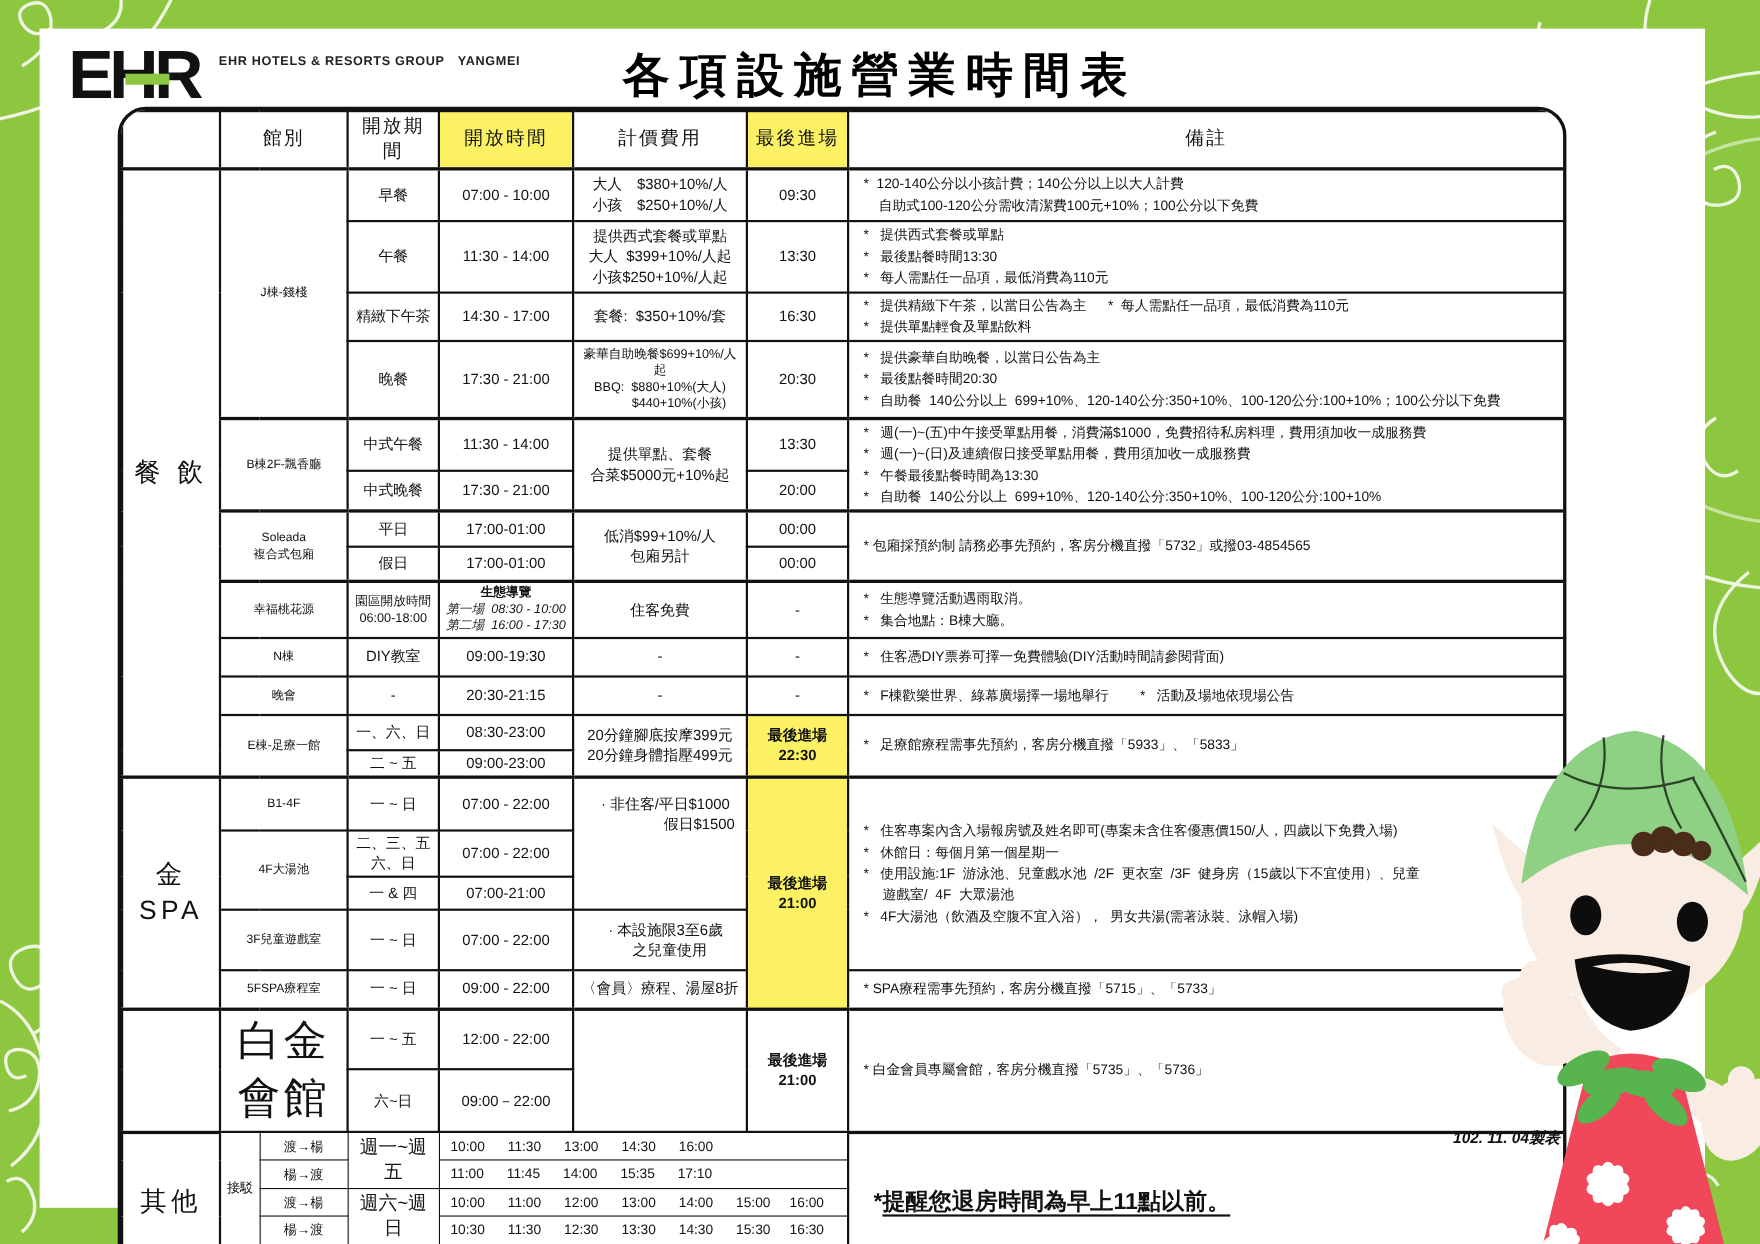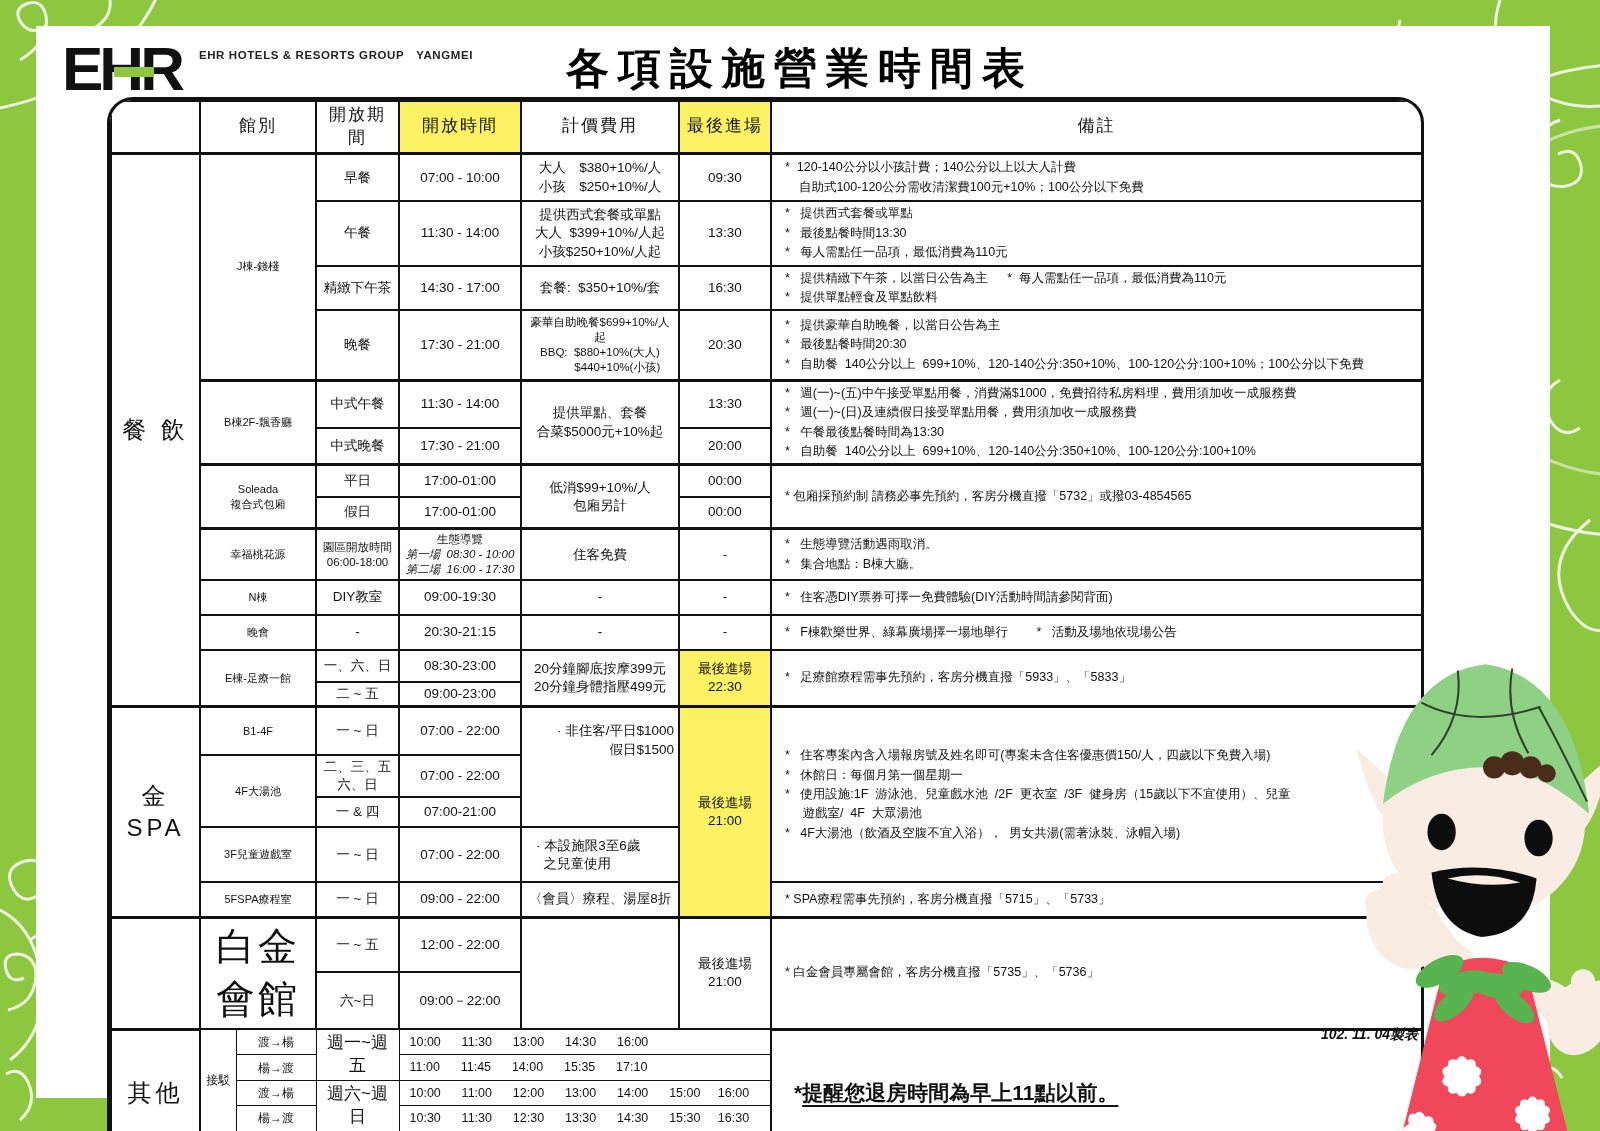--- a/index.html
+++ b/index.html
@@ -29,35 +29,35 @@
     position:absolute;left:107px;top:97px;width:1311px;z-index:2;
     border:3px solid #111;border-radius:26px;overflow:hidden;background:#fff;
   }
   table{border-collapse:collapse;table-layout:fixed;width:1311px}
   td{
     border:2px solid #111;font-size:13.5px;text-align:center;vertical-align:middle;
     padding:2px 4px;line-height:1.35;overflow:hidden;
   }
   .thk{border-top-width:3px}
   .yellow{background:#fbf163}
-  .b{font-weight:normal}
+  .b{font-weight:bold}
   .pre{white-space:pre-wrap}
   .notes{text-align:left;padding-left:13px;white-space:pre-wrap;font-size:12.5px;line-height:1.55}
   .hdr{font-size:17px;letter-spacing:2px;border-bottom-width:3px}
   .cat{font-size:24px;letter-spacing:4px}
   .hall{font-size:11px}
   .hall-big{font-size:39px;letter-spacing:3px}
   .small{font-size:11.5px;line-height:1.3}
   .tour{font-size:11.5px;line-height:1.3}
   .tour .it{font-style:italic}
   .times{font-size:12.5px;text-align:left;padding-left:10px;white-space:pre-wrap}
   .dir{font-size:12px}
   .wk{font-size:17px}
   .thin td{border-width:1px}
-  .price-top{vertical-align:top;text-align:right;padding-top:14px;padding-left:14px}
+  .price-top{vertical-align:top;text-align:center;padding-top:14px;padding-left:14px}
   .note-yellow{font-size:13.5px;font-weight:bold;text-align:left;padding-left:10px}
   .checkout{text-align:left;padding-left:22px;font-size:21px;font-weight:bold}
   .checkout .ul{text-decoration:underline;text-underline-offset:5px}
   .footnote{font-size:12.3px;text-align:left;padding-left:96px}
   .date-note{position:absolute;left:1050px;top:1026px;width:368px;z-index:2;
     font-size:14px;font-style:italic;font-weight:bold;text-align:right}
 
   .mascot{position:absolute;right:-8px;bottom:-6px;width:252px;height:505px;z-index:3}
 </style>
 </head>
@@ -276,21 +276,21 @@
   </tr>
   <tr style="height:30px">
     <td>一 &amp; 四</td>
     <td>07:00-21:00</td>
   </tr>
 
   <tr style="height:55px">
     <td colspan="2" class="hall">3F兒童遊戲室</td>
     <td>一 ~ 日</td>
     <td>07:00 - 22:00</td>
-    <td class="pre" style="text-align:left;padding-left:14px">· 本設施限3至6歲
+    <td class="pre" style="text-align:center;padding-left:14px">· 本設施限3至6歲
   之兒童使用</td>
   </tr>
 
   <tr style="height:35px">
     <td colspan="2" class="hall">5FSPA療程室</td>
     <td>一 ~ 日</td>
     <td>09:00 - 22:00</td>
     <td>〈會員〉療程、湯屋8折</td>
     <td class="notes">* SPA療程需事先預約，客房分機直撥「5715」、「5733」</td>
   </tr>

